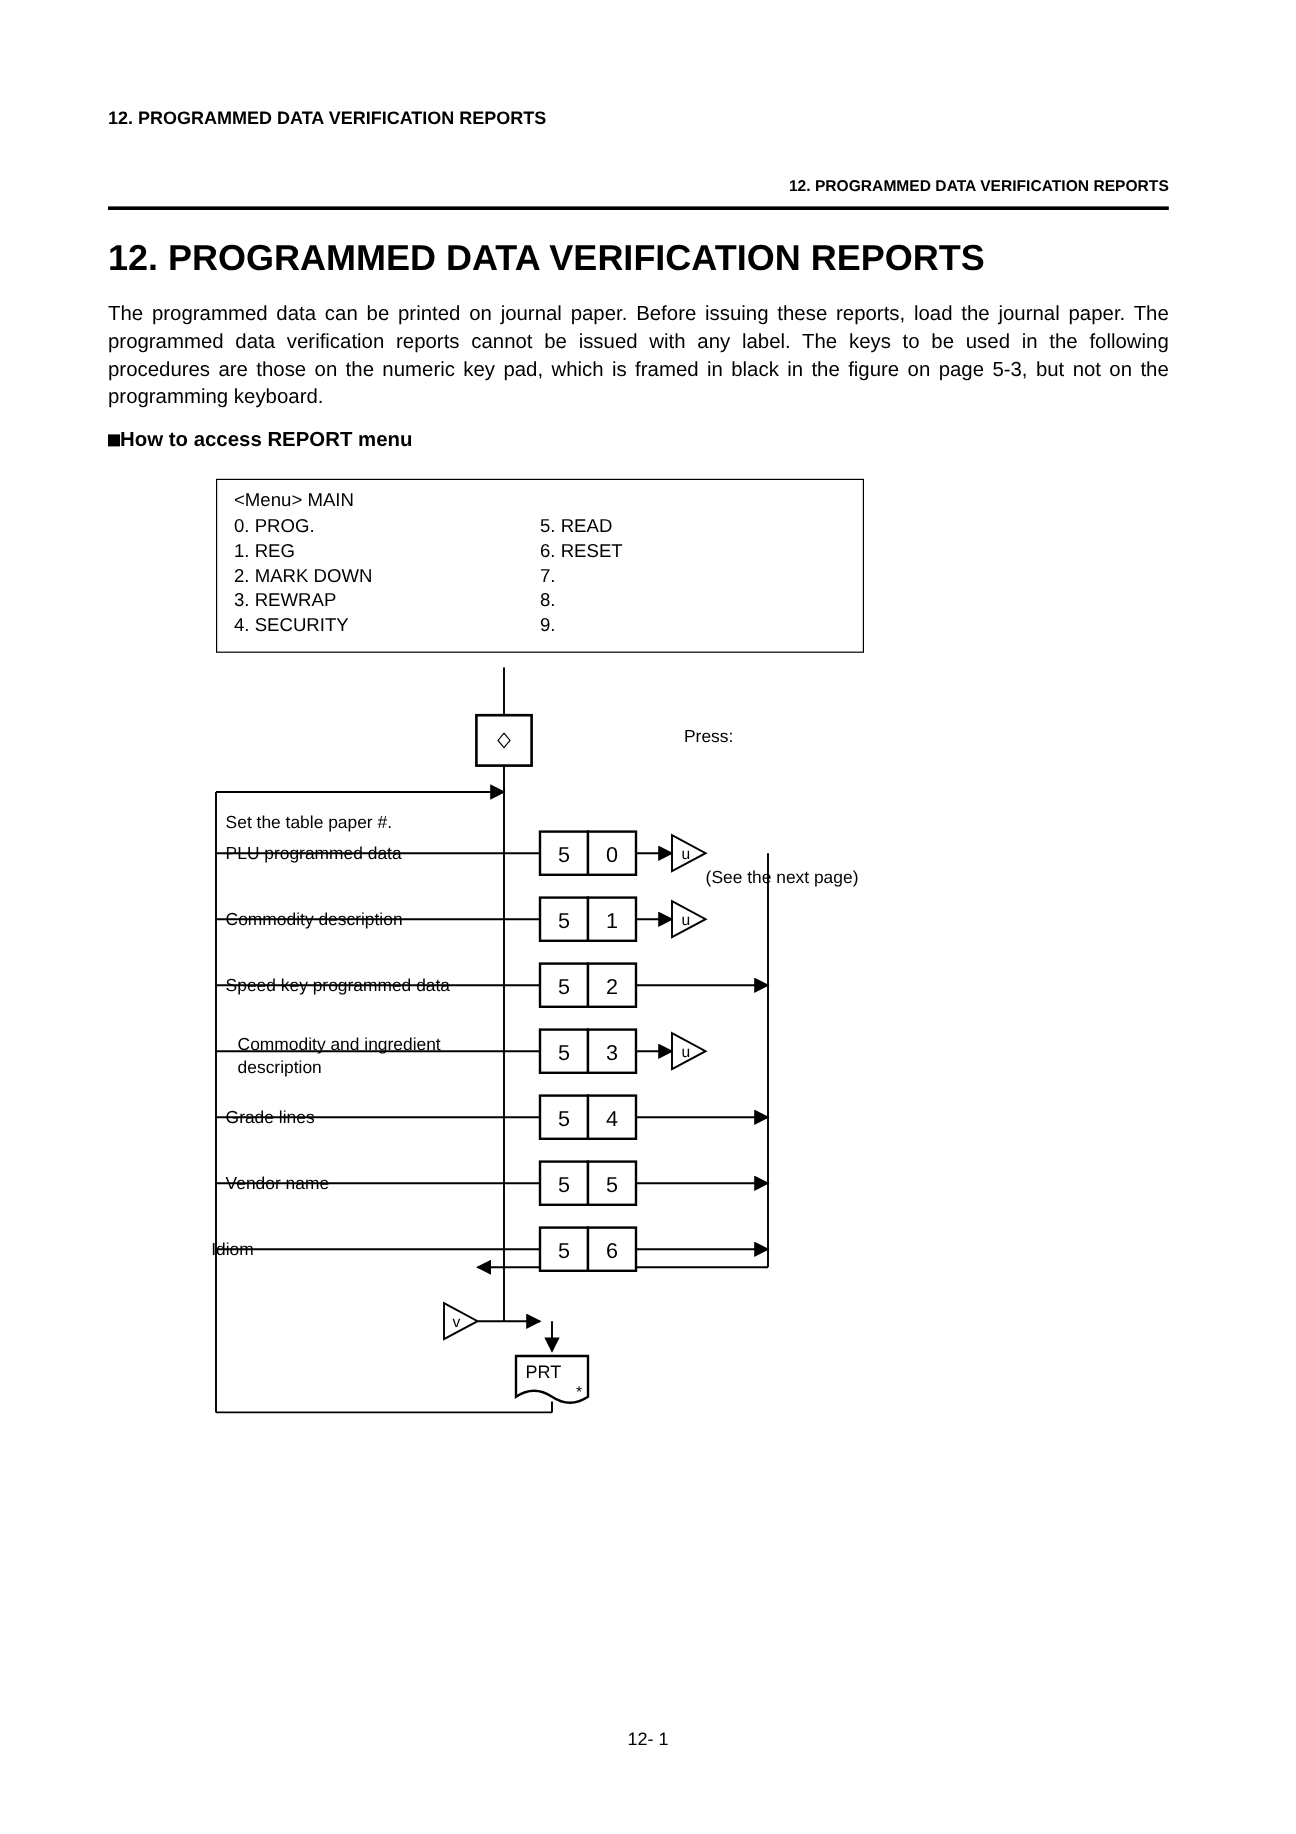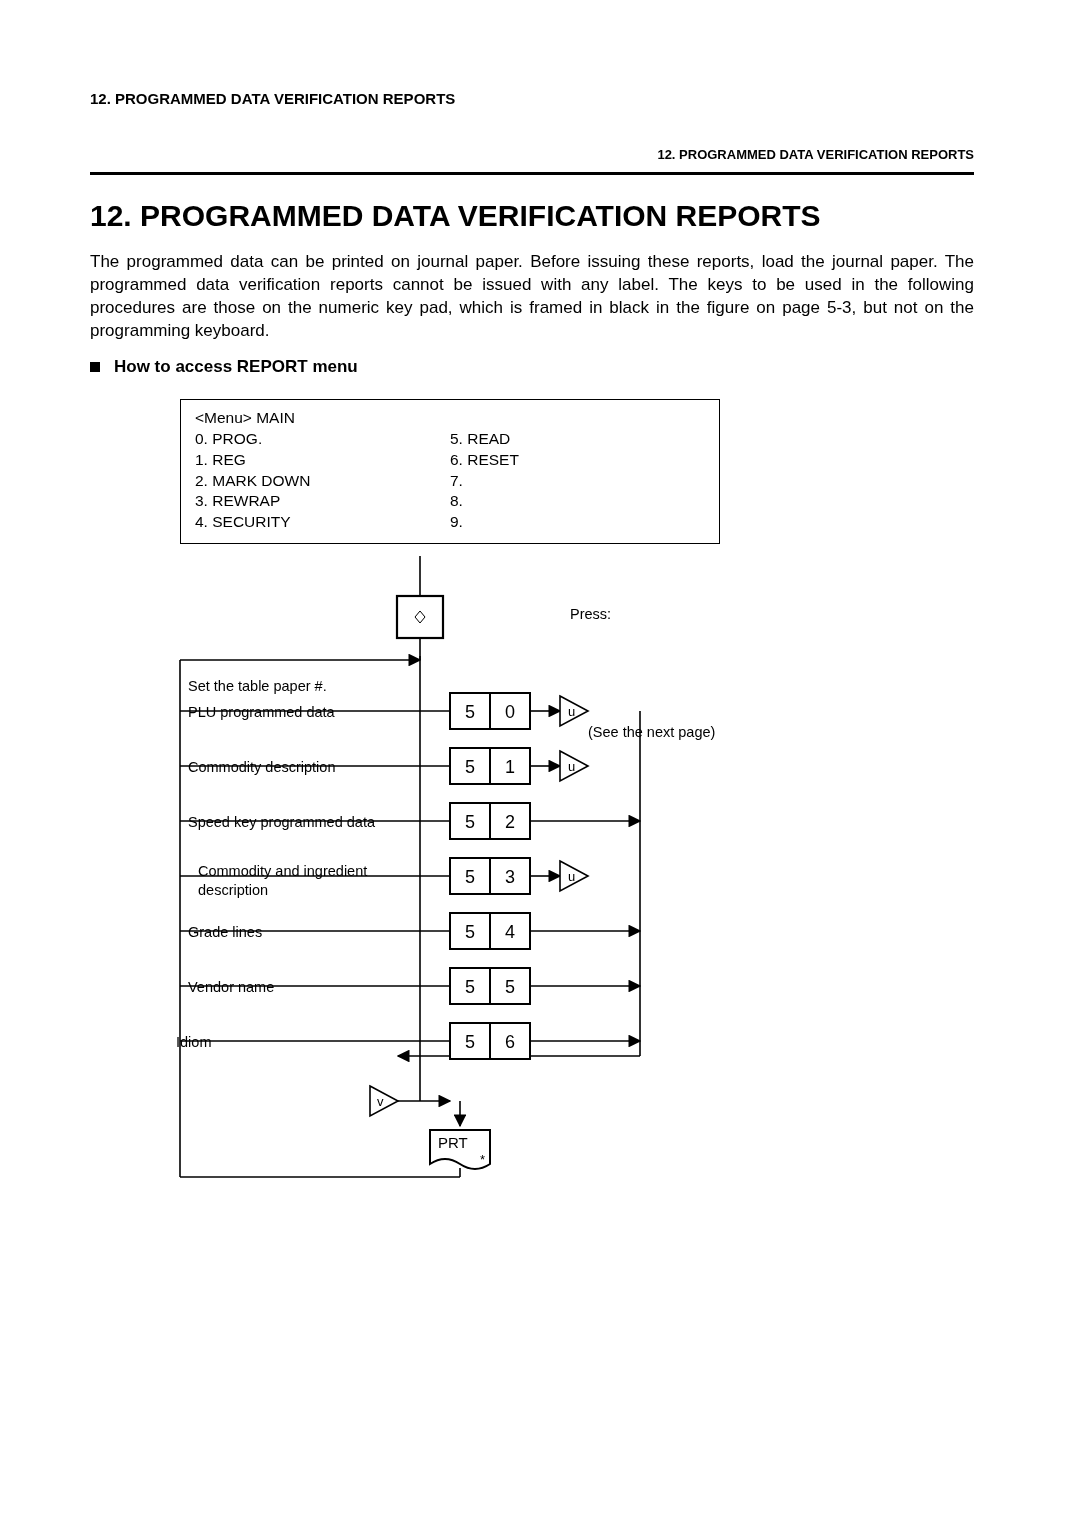--- a/index.html
+++ b/index.html
@@ -2,21 +2,21 @@
 <html><head>
 <meta charset="utf-8">
 <style>
   html,body{margin:0;padding:0;background:#fff;font-family:Arial,Helvetica,sans-serif;color:#000}
   .page{width:1080px;height:1528px;position:relative;margin:0 auto;box-sizing:border-box;padding:90px 106px 0 90px}
   .hdr-left{font-weight:bold;font-size:15px}
   .hdr-right{font-weight:bold;font-size:13px;text-align:right;margin-top:40px}
   .rule{border:none;border-top:3px solid #000;margin:10px 0 24px 0}
   .h1{font-weight:bold;font-size:30px;margin:10px 0 18px 0}
   .body-text{font-size:17px;line-height:1.35;text-align:justify}
-  .sub{display:flex;align-items:center;gap:14px;margin-top:14px}
+  .sub{display:flex;align-items:center;gap:0;margin-top:14px}
   .bullet{width:10px;height:10px;background:#000}
   .sub-title{font-weight:bold;font-size:17px}
   .esc-key{border:1.5px solid #000;padding:0 6px;display:inline-block;font-size:16px}
   .menu-box{border:1.8px solid #000;width:510px;margin:22px 16px 12px 90px;padding:8px 14px 10px 14px;font-size:15.5px;line-height:1.35}
   .menu-cols{display:flex}
   .menu-col{flex:1}
   .flow-title{font-weight:bold;font-size:19px;text-align:center;margin:6px 0 0 0}
   .flow-area{position:relative;width:900px;height:640px;margin-left:0}
   svg{position:absolute;top:0;left:0}
   .label{position:absolute;font-size:14.5px}
@@ -184,13 +184,14 @@
     <div class="label" style="left:98px;top:122px;">Set the table paper #.</div>
     <div class="label" style="left:98px;top:148px">PLU programmed data</div>
     <div class="label" style="left:98px;top:203px">Commodity description</div>
     <div class="label" style="left:98px;top:258px">Speed key programmed data</div>
     <div class="label" style="left:108px;top:306px;width:170px;line-height:1.3">Commodity and ingredient description</div>
     <div class="label" style="left:98px;top:368px">Grade lines</div>
     <div class="label" style="left:98px;top:423px">Vendor name</div>
     <div class="label" style="left:86px;top:478px">Idiom</div>
   </div>
 
+  <div class="pagenum">12- 1</div>
 </div>
 
 </body></html>

